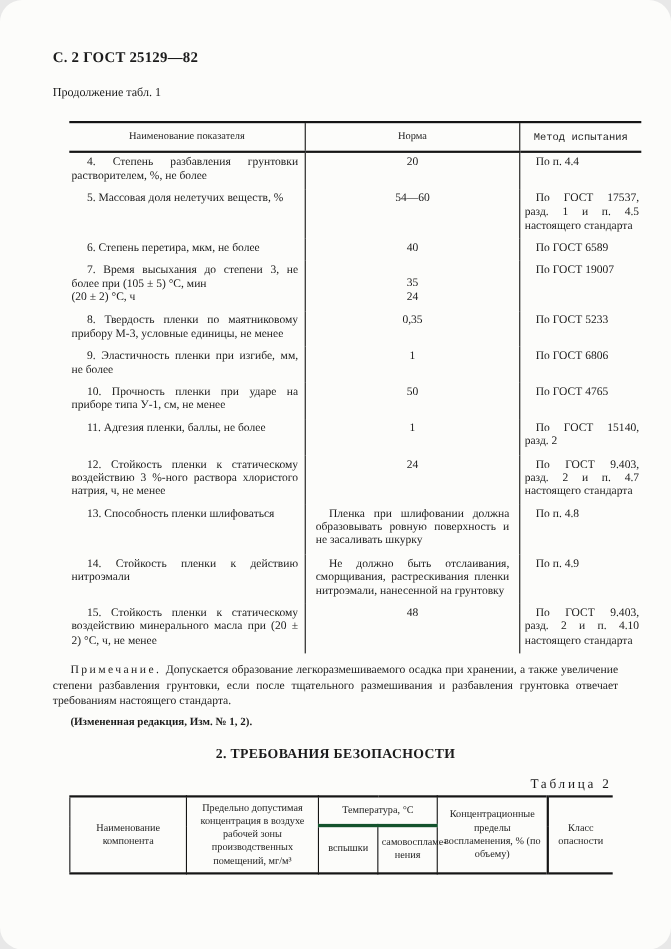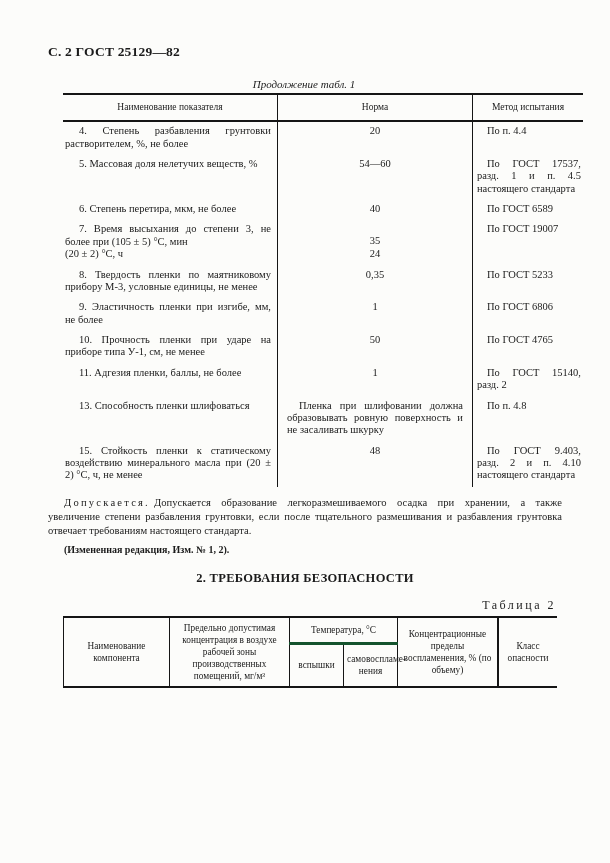--- a/index.html
+++ b/index.html
@@ -6,48 +6,48 @@
   .page{
     position:relative;
     width:610px;height:863px;
     margin:0 auto;
     background:#fcfcfa;
     box-sizing:border-box;
     padding:44px 48px 0 48px;
     font-family:"Liberation Serif", serif;
     color:#1b1b1b;
     overflow:hidden;
+    border-radius:20px;
   }
   .page-header{
     font-weight:bold;
     font-size:13.5px;
     letter-spacing:.2px;
     margin:0 0 18px 0;
   }
   .t1-caption{
-    font-style:italic;
     font-size:11px;
-    text-align:center;
+    text-align:left;
     padding-right:2px;
-    margin-bottom:3px;
+    margin-bottom:20px;
   }
   table{border-collapse:collapse;table-layout:fixed;}
   .t1{
     width:494px;margin-left:15px;
     border-top:2.5px solid #151515;
     font-size:10.5px;line-height:1.18;
   }
   .t1 thead th{
     font-weight:normal;font-size:9.5px;
     padding:7px 4px;vertical-align:middle;text-align:center;
     border-bottom:2.5px solid #151515;
   }
   .t1 .w-name{width:206px;}
   .t1 .w-norm{width:186px;}
-  .t1 .w-method{width:102px;}
+  .t1 .w-method{width:102px;font-family:Liberation Mono, monospace;}
   .t1 .vr{border-right:1.6px solid #151515;}
   .t1 tbody td{
     vertical-align:top;
     padding:3px 0 5px 0;
   }
   .cell-name{
     text-align:justify;text-indent:14px;
     padding-left:2px !important;padding-right:6px !important;
     white-space:pre-line;
   }
@@ -164,33 +164,43 @@
         <td class="cell-name vr">10. Прочность пленки при ударе на приборе типа У-1, см, не менее</td>
         <td class="cell-norm vr">50</td>
         <td class="cell-method">По ГОСТ 4765</td>
       </tr>
       <tr>
         <td class="cell-name vr">11. Адгезия пленки, баллы, не более</td>
         <td class="cell-norm vr">1</td>
         <td class="cell-method">По ГОСТ 15140, разд. 2</td>
       </tr>
       <tr>
+        <td class="cell-name vr">12. Стойкость пленки к статическому воздействию 3 %-ного раствора хлористого натрия, ч, не менее</td>
+        <td class="cell-norm vr">24</td>
+        <td class="cell-method">По ГОСТ 9.403, разд. 2 и п. 4.7 настоящего стандарта</td>
+      </tr>
+      <tr>
         <td class="cell-name vr">13. Способность пленки шлифоваться</td>
         <td class="cell-norm prose vr">Пленка при шлифовании должна образовывать ровную поверхность и не засаливать шкурку</td>
         <td class="cell-method">По п. 4.8</td>
       </tr>
       <tr>
+        <td class="cell-name vr">14. Стойкость пленки к действию нитроэмали</td>
+        <td class="cell-norm prose vr">Не должно быть отслаивания, сморщивания, растрескивания пленки нитроэмали, нанесенной на грунтовку</td>
+        <td class="cell-method">По п. 4.9</td>
+      </tr>
+      <tr>
         <td class="cell-name vr">15. Стойкость пленки к статическому воздействию минерального масла при (20 ± 2) °С, ч, не менее</td>
         <td class="cell-norm vr">48</td>
         <td class="cell-method">По ГОСТ 9.403, разд. 2 и п. 4.10 настоящего стандарта</td>
       </tr>
     </tbody>
   </table>
 
-  <p class="note"><span class="note-label">Допускается.</span><span>Допускается образование легкоразмешиваемого осадка при хранении, а также увеличение степени разбавления грунтовки, если после тщательного размешивания и разбавления грунтовка отвечает требованиям настоящего стандарта.</span></p>
+  <p class="note"><span class="note-label">Примечание.</span><span>Допускается образование легкоразмешиваемого осадка при хранении, а также увеличение степени разбавления грунтовки, если после тщательного размешивания и разбавления грунтовка отвечает требованиям настоящего стандарта.</span></p>
 
   <p class="redaction">(Измененная редакция, Изм. № 1, 2).</p>
 
   <div class="section-title">2. ТРЕБОВАНИЯ БЕЗОПАСНОСТИ</div>
 
 
   <div class="t2-caption">Таблица 2</div>
 
   <table class="t2">
     <thead>

